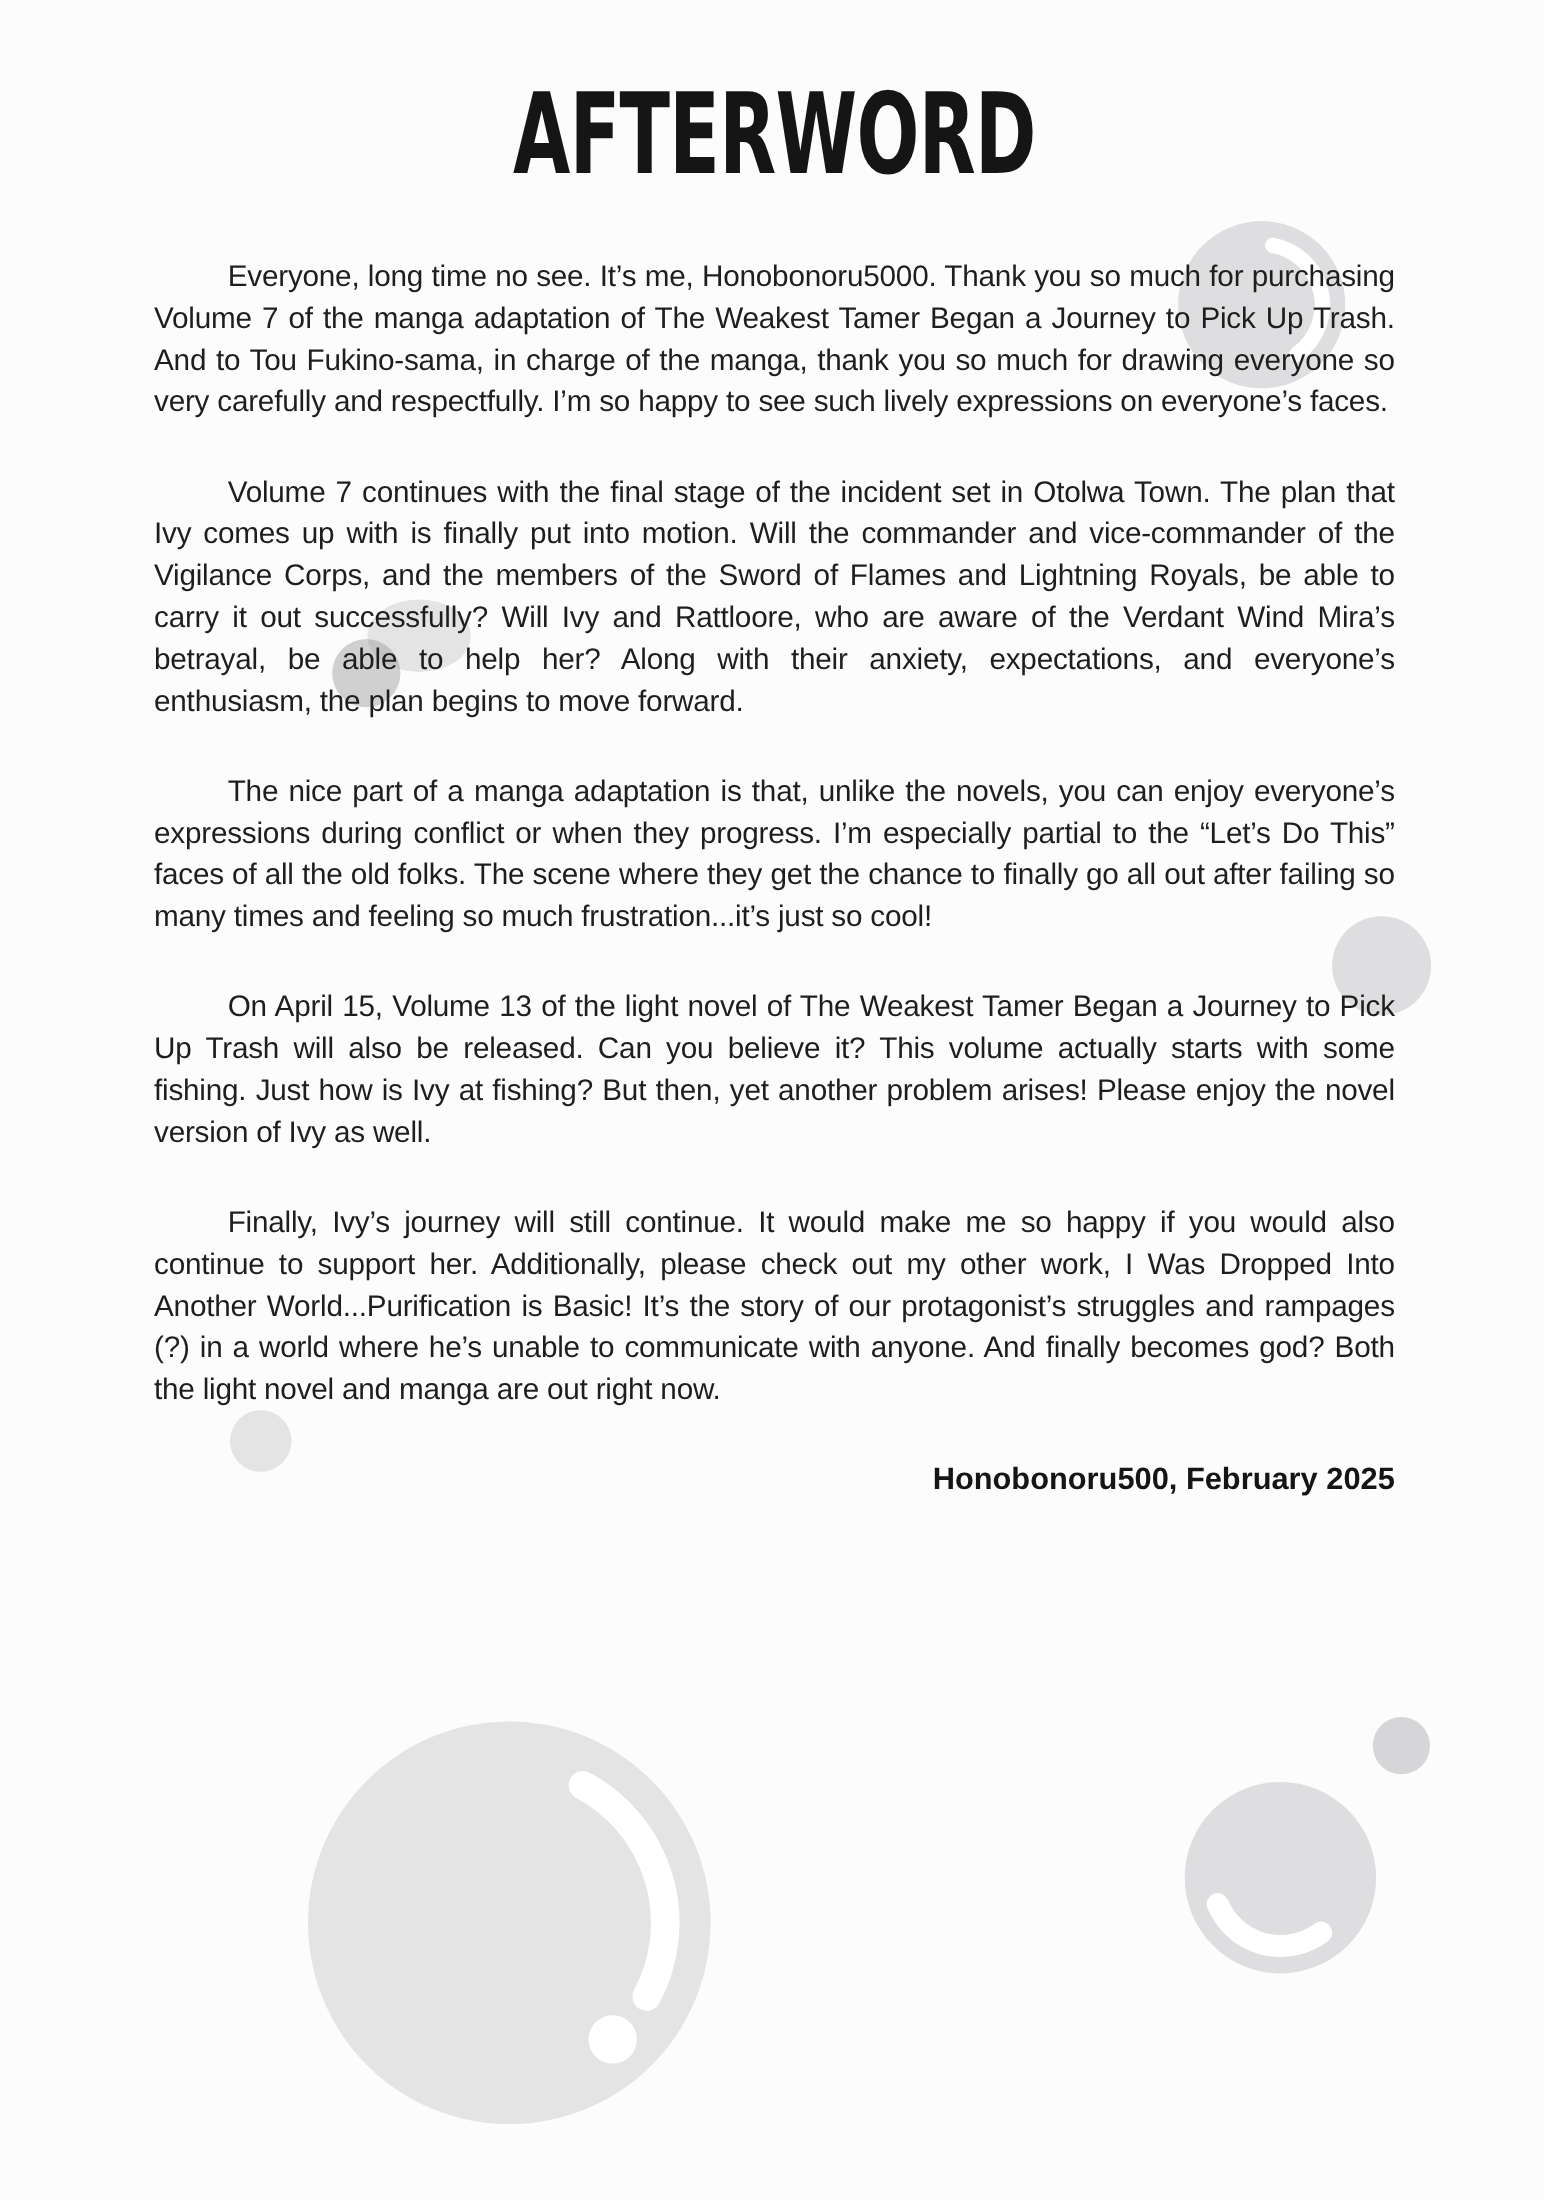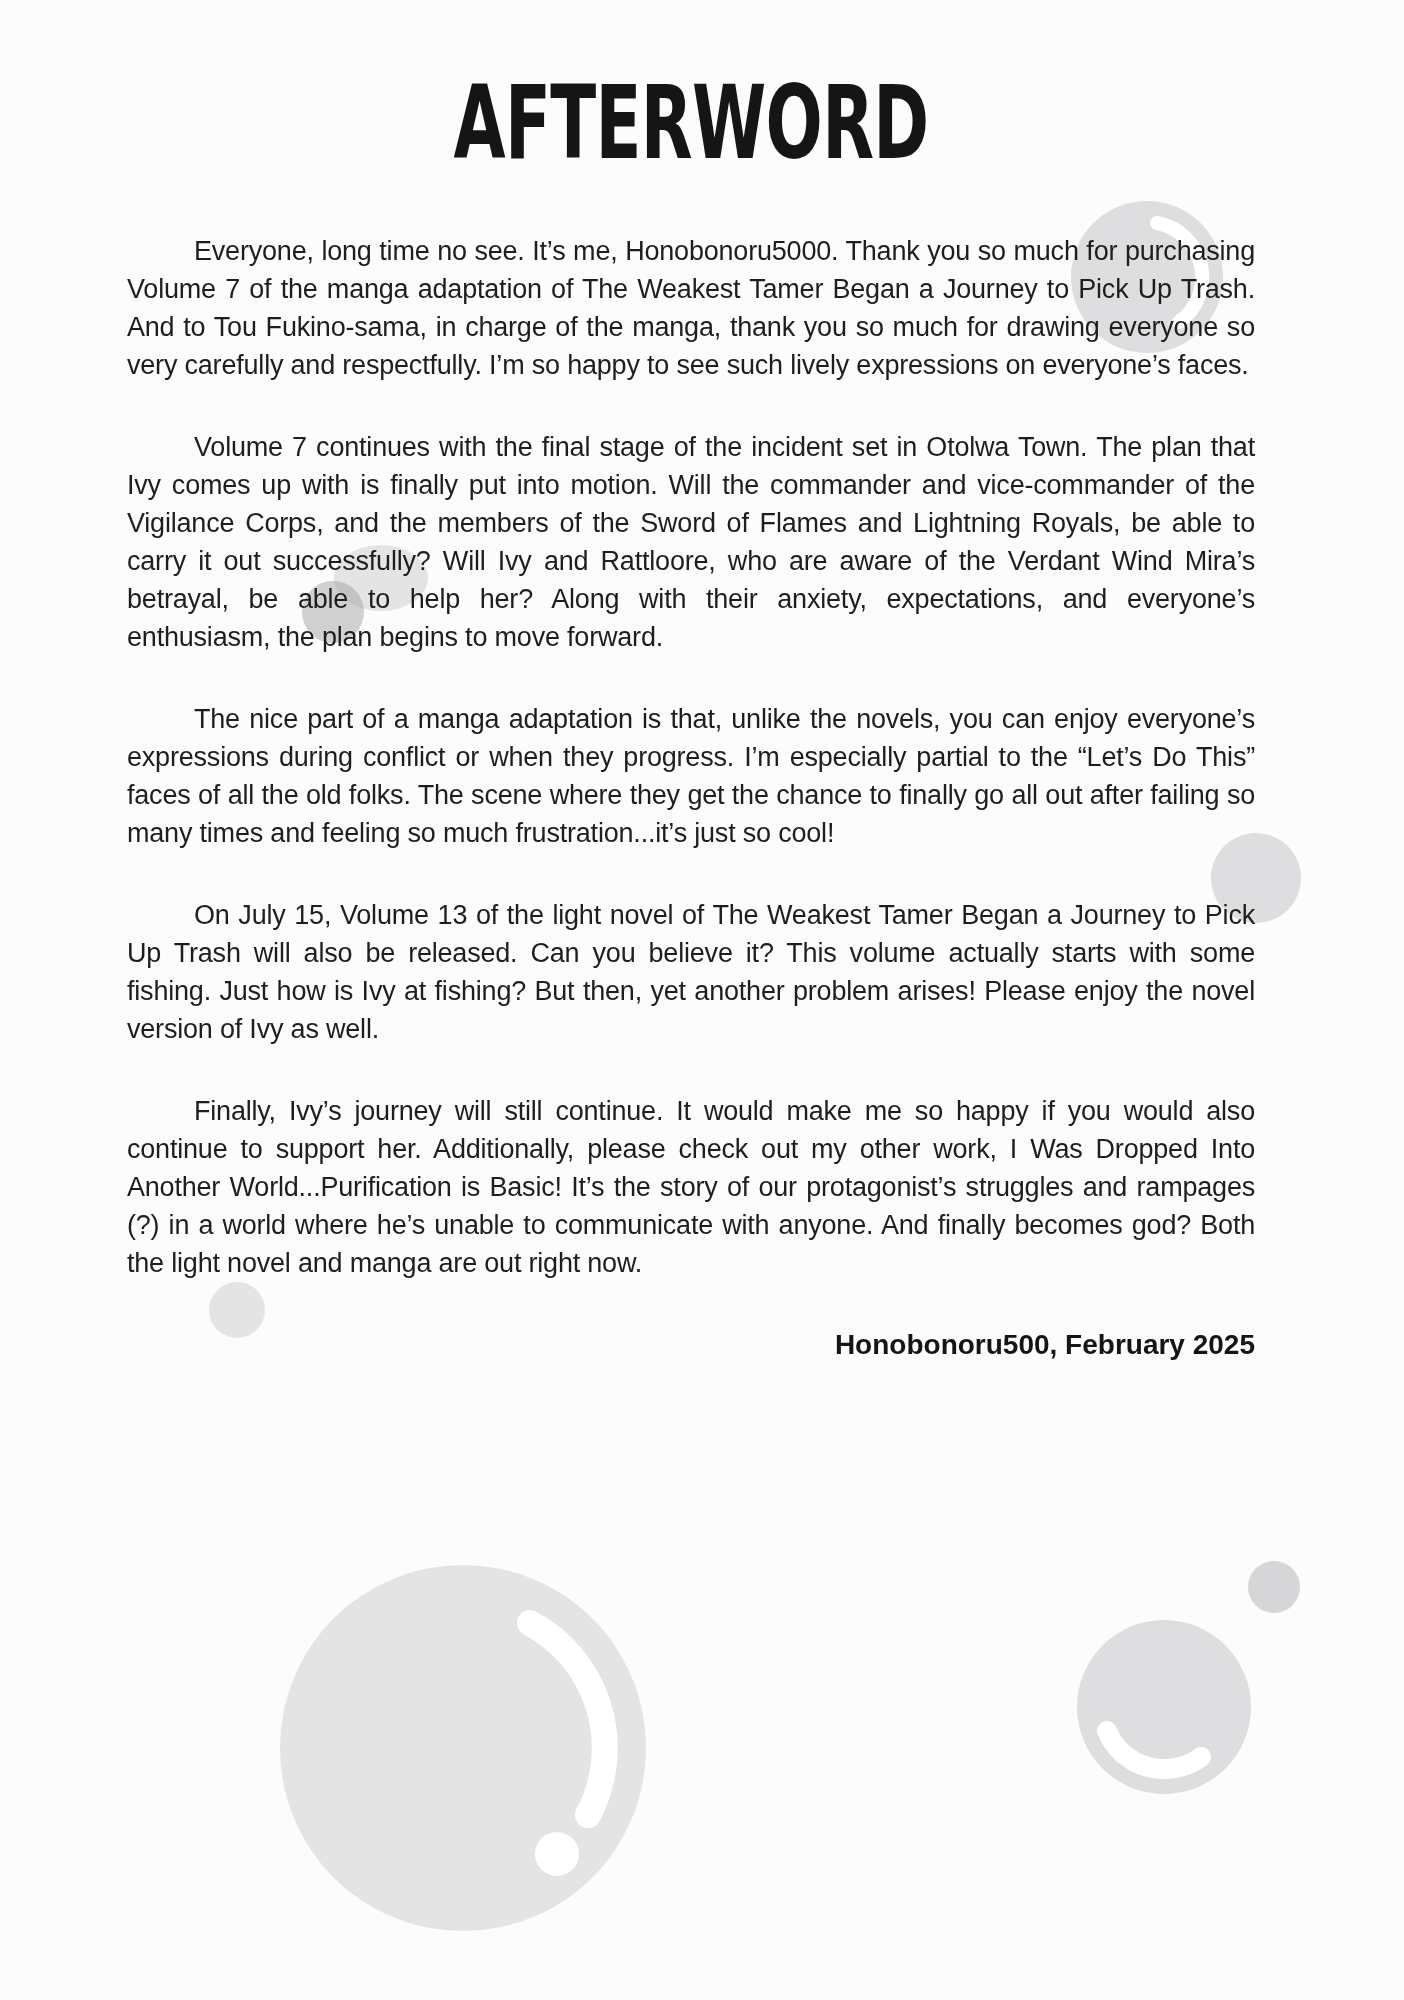--- a/index.html
+++ b/index.html
@@ -13,21 +13,21 @@
     color: #1e1e1e;
   }
   .decor-svg {
     position: absolute;
     left: 0; top: 0;
     width: 1404px; height: 2000px;
     z-index: 0;
   }
   .content {
     position: absolute;
-    left: 127px;
+    left: 140px;
     top: 0;
     width: 1128px;
     z-index: 1;
   }
   h1.title {
     margin: 70px 0 0 0;
     text-align: center;
     font-family: "DejaVu Sans", sans-serif;
     font-weight: bold;
     font-size: 102px;
@@ -86,20 +86,20 @@
 
   <div class="content">
     <h1 class="title">
       <span>AFTERWORD</span>
     </h1>
 
     <div class="paragraphs">
         <p><span>Everyone, long time no see. It’s me, Honobonoru5000. Thank you so much for purchasing Volume 7 of the manga adaptation of </span><span class="italic">The Weakest Tamer Began a Journey to Pick Up Trash</span><span>. And to Tou Fukino-sama, in charge of the manga, thank you so much for drawing everyone so very carefully and respectfully. I’m so happy to see such lively expressions on everyone’s faces.</span></p>
         <p><span>Volume 7 continues with the final stage of the incident set in Otolwa Town. The plan that Ivy comes up with is finally put into motion. Will the commander and vice-commander of the Vigilance Corps, and the members of the Sword of Flames and Lightning Royals, be able to carry it out successfully? Will Ivy and Rattloore, who are aware of the Verdant Wind Mira’s betrayal, be able to help her? Along with their anxiety, expectations, and everyone’s enthusiasm, the plan begins to move forward.</span></p>
         <p><span>The nice part of a manga adaptation is that, unlike the novels, you can enjoy everyone’s expressions during conflict or when they progress. I’m especially partial to the “Let’s Do This” faces of all the old folks. The scene where they get the chance to finally go all out after failing so many times and feeling so much frustration...it’s just so cool!</span></p>
-        <p><span>On July 15, Volume 13 of the light novel of </span><span class="italic">The Weakest Tamer Began a Journey to Pick Up Trash</span><span> will also be released. Can you believe it? This volume actually starts with some fishing. Just how is Ivy at fishing? But then, yet another problem arises! Please enjoy the novel version of Ivy as well.</span></p>
+        <p><span>On April 15, Volume 13 of the light novel of </span><span class="italic">The Weakest Tamer Began a Journey to Pick Up Trash</span><span> will also be released. Can you believe it? This volume actually starts with some fishing. Just how is Ivy at fishing? But then, yet another problem arises! Please enjoy the novel version of Ivy as well.</span></p>
         <p><span>Finally, Ivy’s journey will still continue. It would make me so happy if you would also continue to support her. Additionally, please check out my other work, </span><span class="italic">I Was Dropped Into Another World...Purification is Basic!</span><span> It’s the story of our protagonist’s struggles and rampages (?) in a world where he’s unable to communicate with anyone. And finally becomes god? Both the light novel and manga are out right now.</span></p>
       </div>
 
     <div class="signature">Honobonoru500, February 2025</div>
   </div>
 
 </div>
 
 </body></html>

